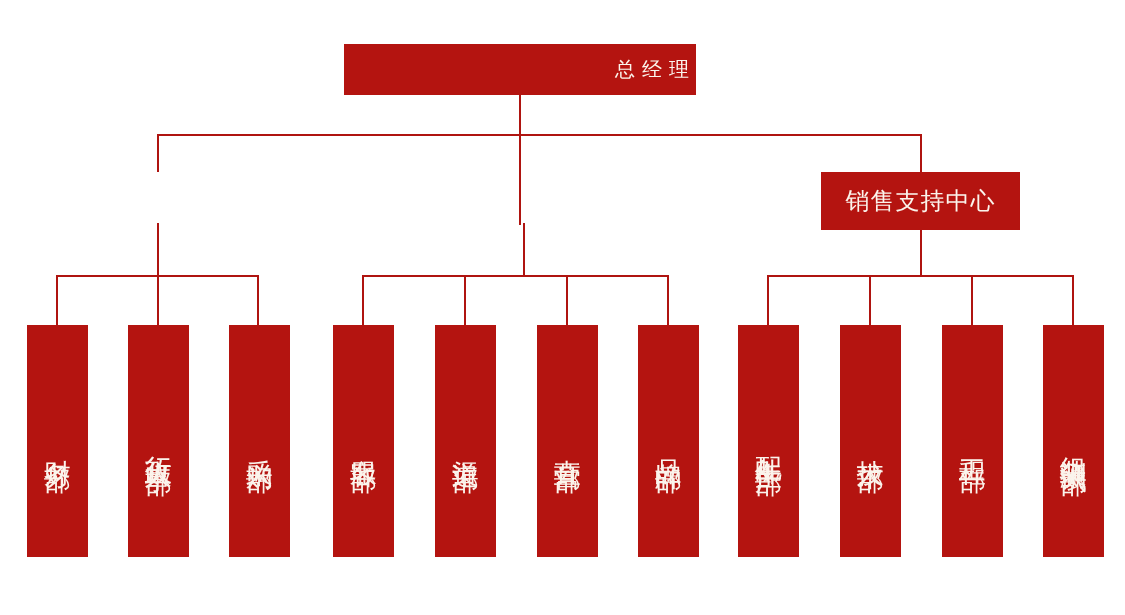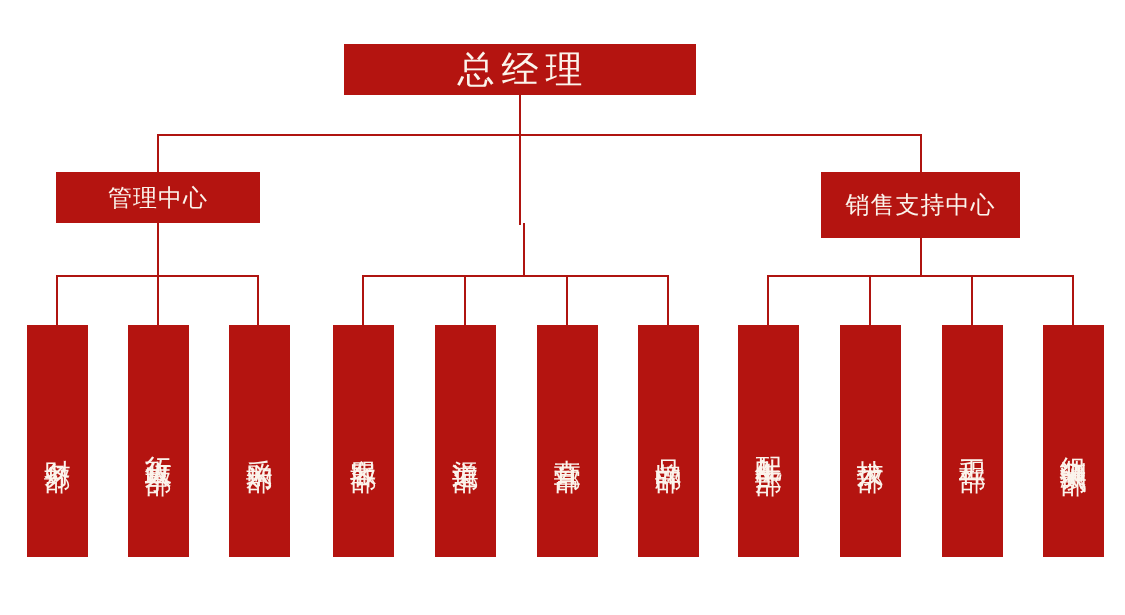--- a/index.html
+++ b/index.html
@@ -24,24 +24,25 @@
     position: absolute;
     background: #B41410;
     color: #FBF4EC;
     box-sizing: border-box;
     display: flex;
     align-items: center;
     justify-content: center;
     z-index: 3;
   }
   .node.root {
-    font-size: 37px;
+    font-size: 20px;
     letter-spacing: 7px;
     text-indent: 7px;
     font-weight: 400;
+    justify-content: flex-end;
   }
   .node.mid {
     font-size: 24px;
     letter-spacing: 1px;
     font-weight: 400;
   }
   .node.leaf {
     writing-mode: vertical-rl;
     text-orientation: upright;
     font-size: 27px;
@@ -75,26 +76,23 @@
   </div>
 
   <div class="conn v" style="left:519px; top:95px; width:2px; height:130px;"></div>
 
   <div class="conn h" style="left:157px; top:134px; width:765px; height:2px;"></div>
 
   <div class="conn v" style="left:157px; top:134px; width:2px; height:38px;"></div>
 
   <div class="conn v" style="left:920px; top:134px; width:2px; height:38px;"></div>
 
-  <div class="node mid" style="left:56px; top:172px; width:204px; height:51px;">
-    <span>管理中心</span>
-  </div>
 
 
-  <div class="node mid" style="left:821px; top:172px; width:199px; height:66px;">
+  <div class="node mid" style="left:821px; top:172px; width:199px; height:58px;">
     <span>销售支持中心</span>
   </div>
 
   <div class="conn v" style="left:157px; top:223px; width:2px; height:53px;"></div>
   <div class="conn h" style="left:56px; top:275px; width:203px; height:2px;"></div>
   <div class="conn v" style="left:56px; top:275px; width:2px; height:51px;"></div>
   <div class="conn v" style="left:157px; top:275px; width:2px; height:51px;"></div>
   <div class="conn v" style="left:257px; top:275px; width:2px; height:51px;"></div>
 
   <div class="conn v" style="left:523px; top:223px; width:2px; height:53px;"></div>

